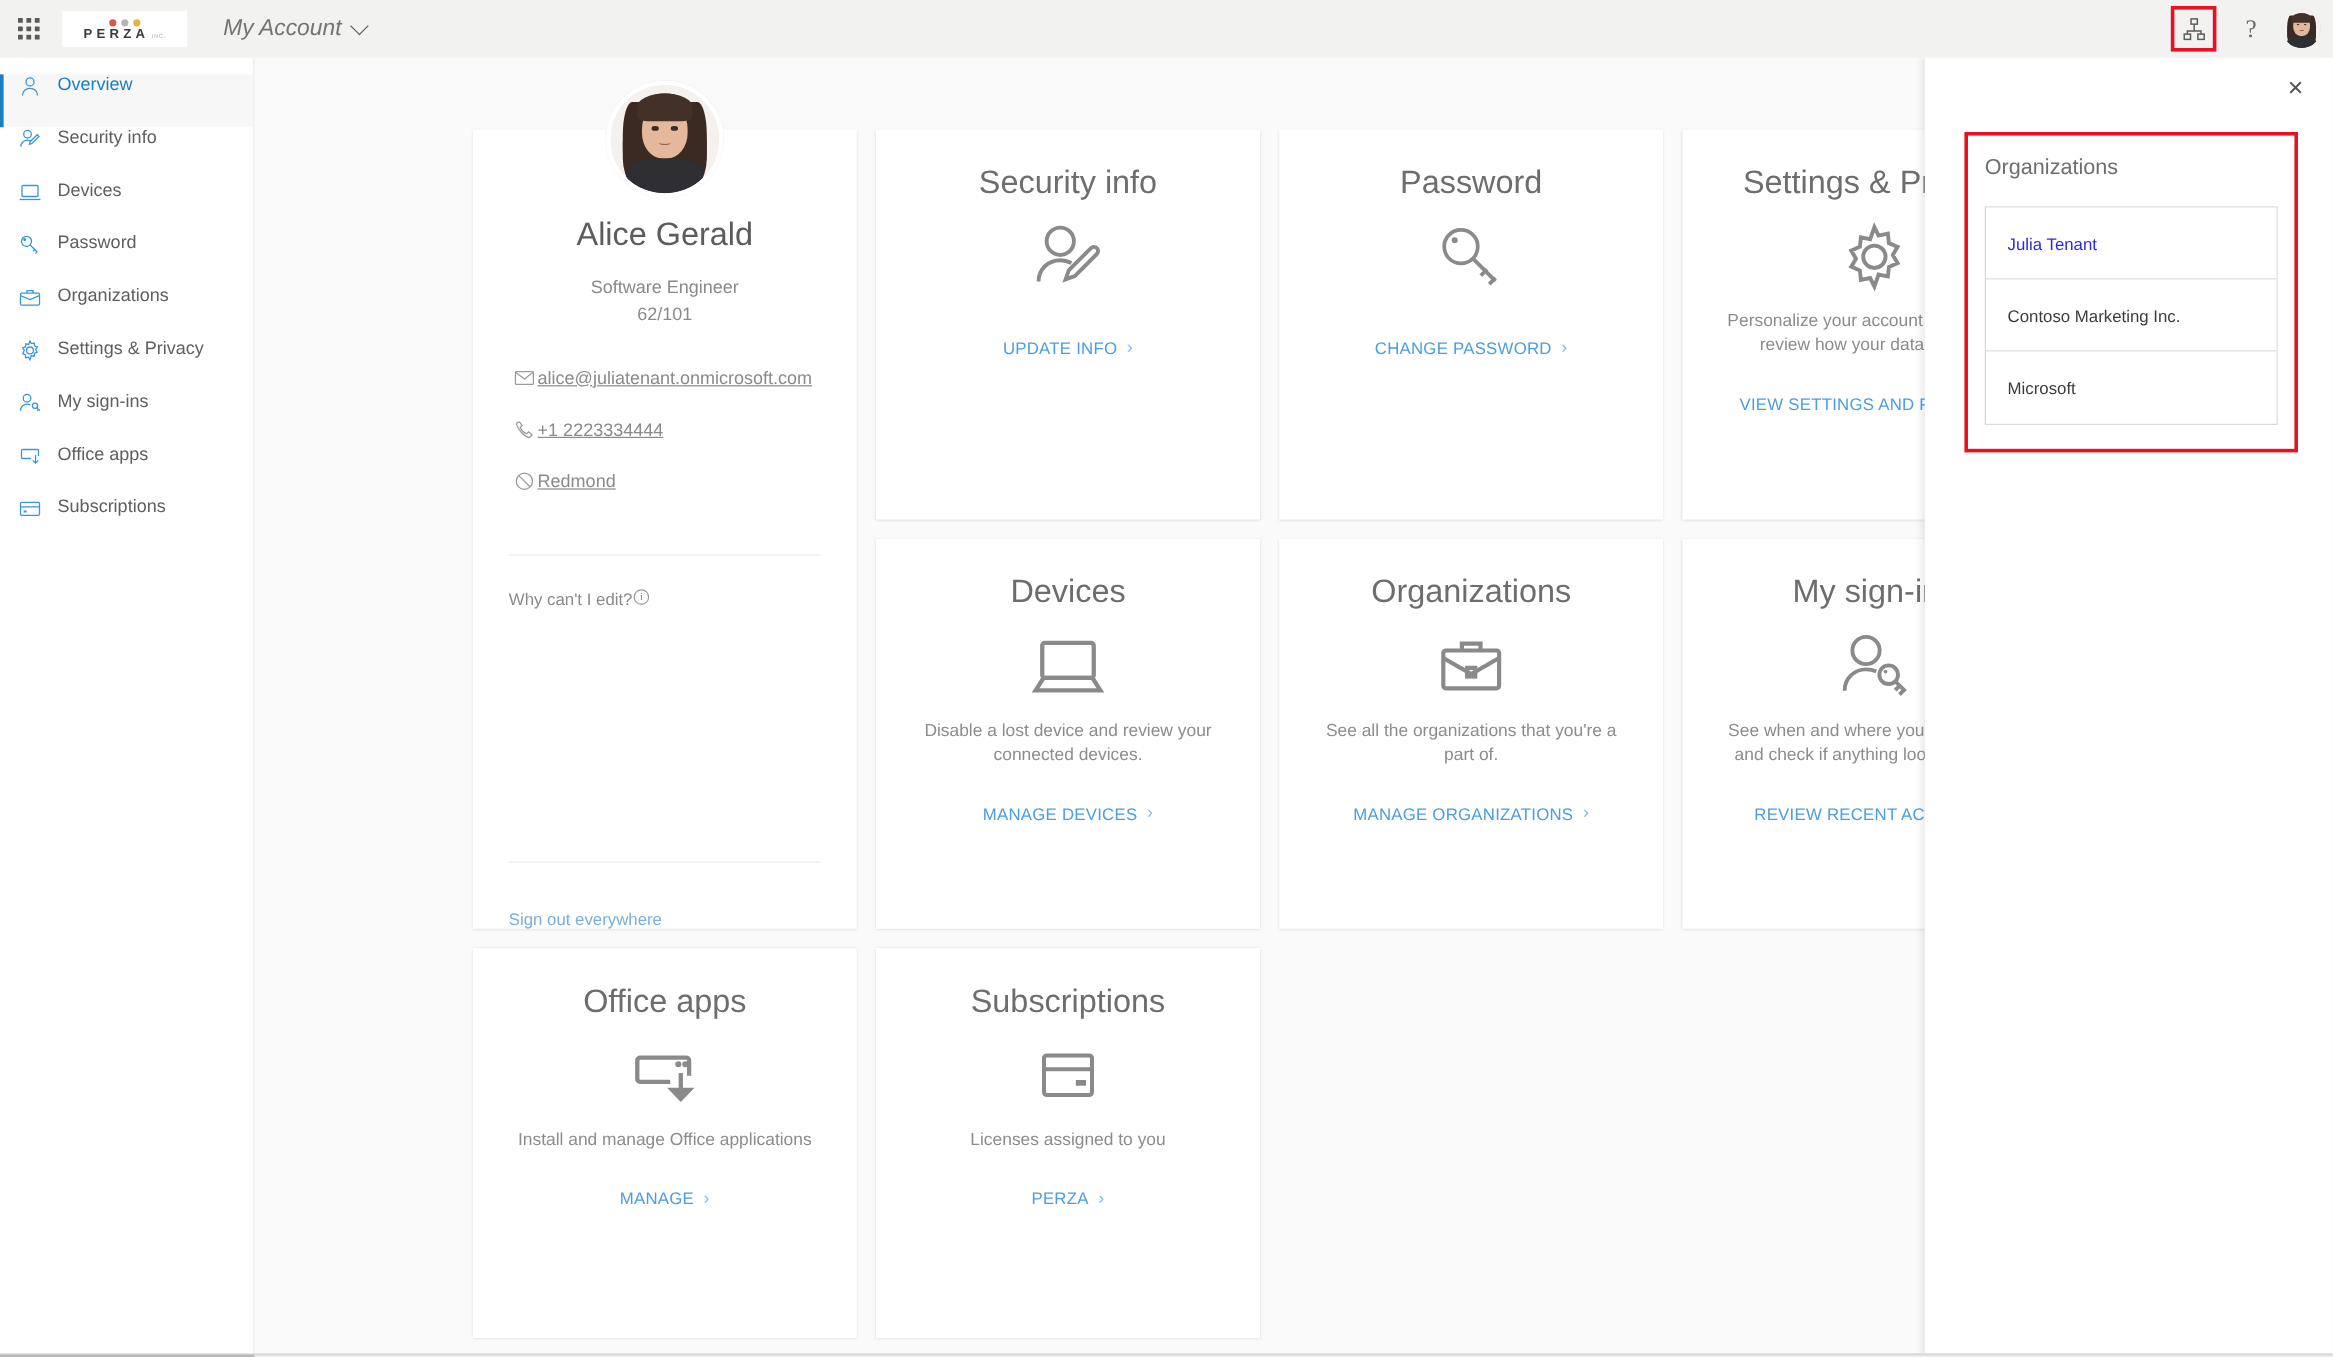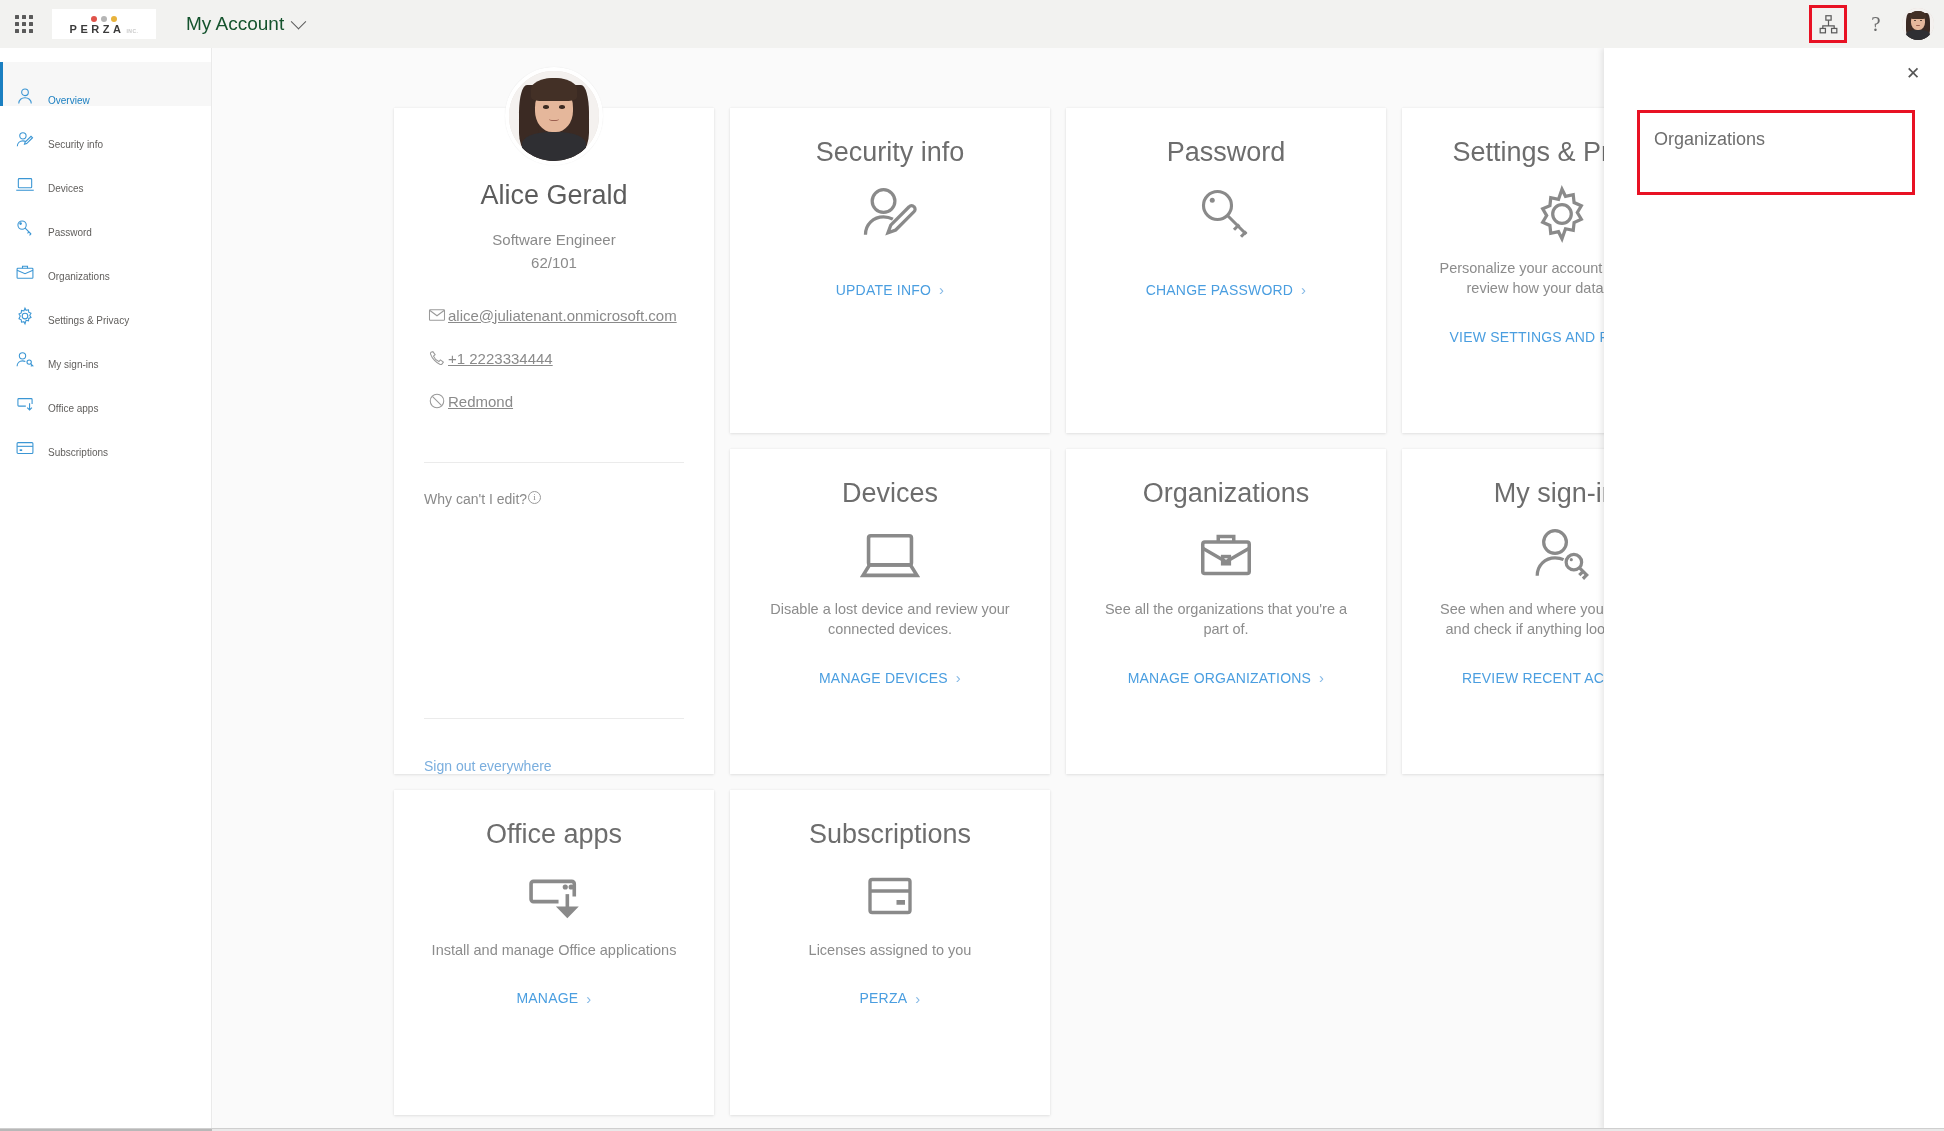--- a/index.html
+++ b/index.html
@@ -46,23 +46,24 @@
     font-size: 11px; font-weight: 700; letter-spacing: 3.5px;
     color: #3b3b3b;
   }
   .logo-inc {
     font-size: 5px; letter-spacing: 0.5px; font-weight: 700;
     color: #c9c9c9; margin-left: 2px; margin-bottom: 1px;
   }
 
   .app-title {
     margin-left: 30px;
-    font-size: 19px; color: #14532d; font-weight: 400;
+    font-size: 19px; color: #737373; font-weight: 400;
     display: flex; align-items: center; gap: 9px;
     cursor: pointer;
+    font-style: italic;
   }
   .chev-down {
     width: 11px; height: 11px;
     border-right: 1.4px solid #5a5a5a;
     border-bottom: 1.4px solid #5a5a5a;
     transform: rotate(45deg) translate(-2px,-2px);
   }
 
   .header-right {
     margin-left: auto; display: flex; align-items: center;
@@ -106,23 +107,23 @@
   .sidebar {
     position: absolute; top: 48px; left: 0;
     width: 212px; height: 1083px;
     background: #ffffff;
     border-right: 1px solid #eaeaea;
     padding-top: 14px;
     z-index: 10;
   }
   .nav-item {
     height: 44px;
-    display: flex; align-items: flex-end;
+    display: flex; align-items: flex-start;
     padding-left: 12px; gap: 13px;
-    font-size: 10px; color: #605e5c;
+    font-size: 15px; color: #605e5c;
     cursor: pointer;
     border-left: 3px solid transparent;
     position: relative;
   }
   .nav-item.active {
     background: #f7f7f7;
     border-left-color: #1a7fc1;
     color: #1a7fc1;
   }
   .nav-item .ico { width: 20px; height: 20px; display:flex; align-items:center; justify-content:center; flex: 0 0 20px; }
@@ -589,18 +590,23 @@
 
   </div>
 </div>
 
 <div class="panel">
   <div class="panel-close">
     <span>✕</span>
   </div>
   <div class="panel-inner">
     <div class="panel-title">Organizations</div>
+    <div class="org-list">
+      <div class="org-item current">Julia Tenant</div>
+      <div class="org-item">Contoso Marketing Inc.</div>
+      <div class="org-item">Microsoft</div>
+    </div>
   </div>
 </div>
 
 <div class="bottom-strip">
   <div class="bottom-thumb"></div>
 </div>
 
 </body></html>

